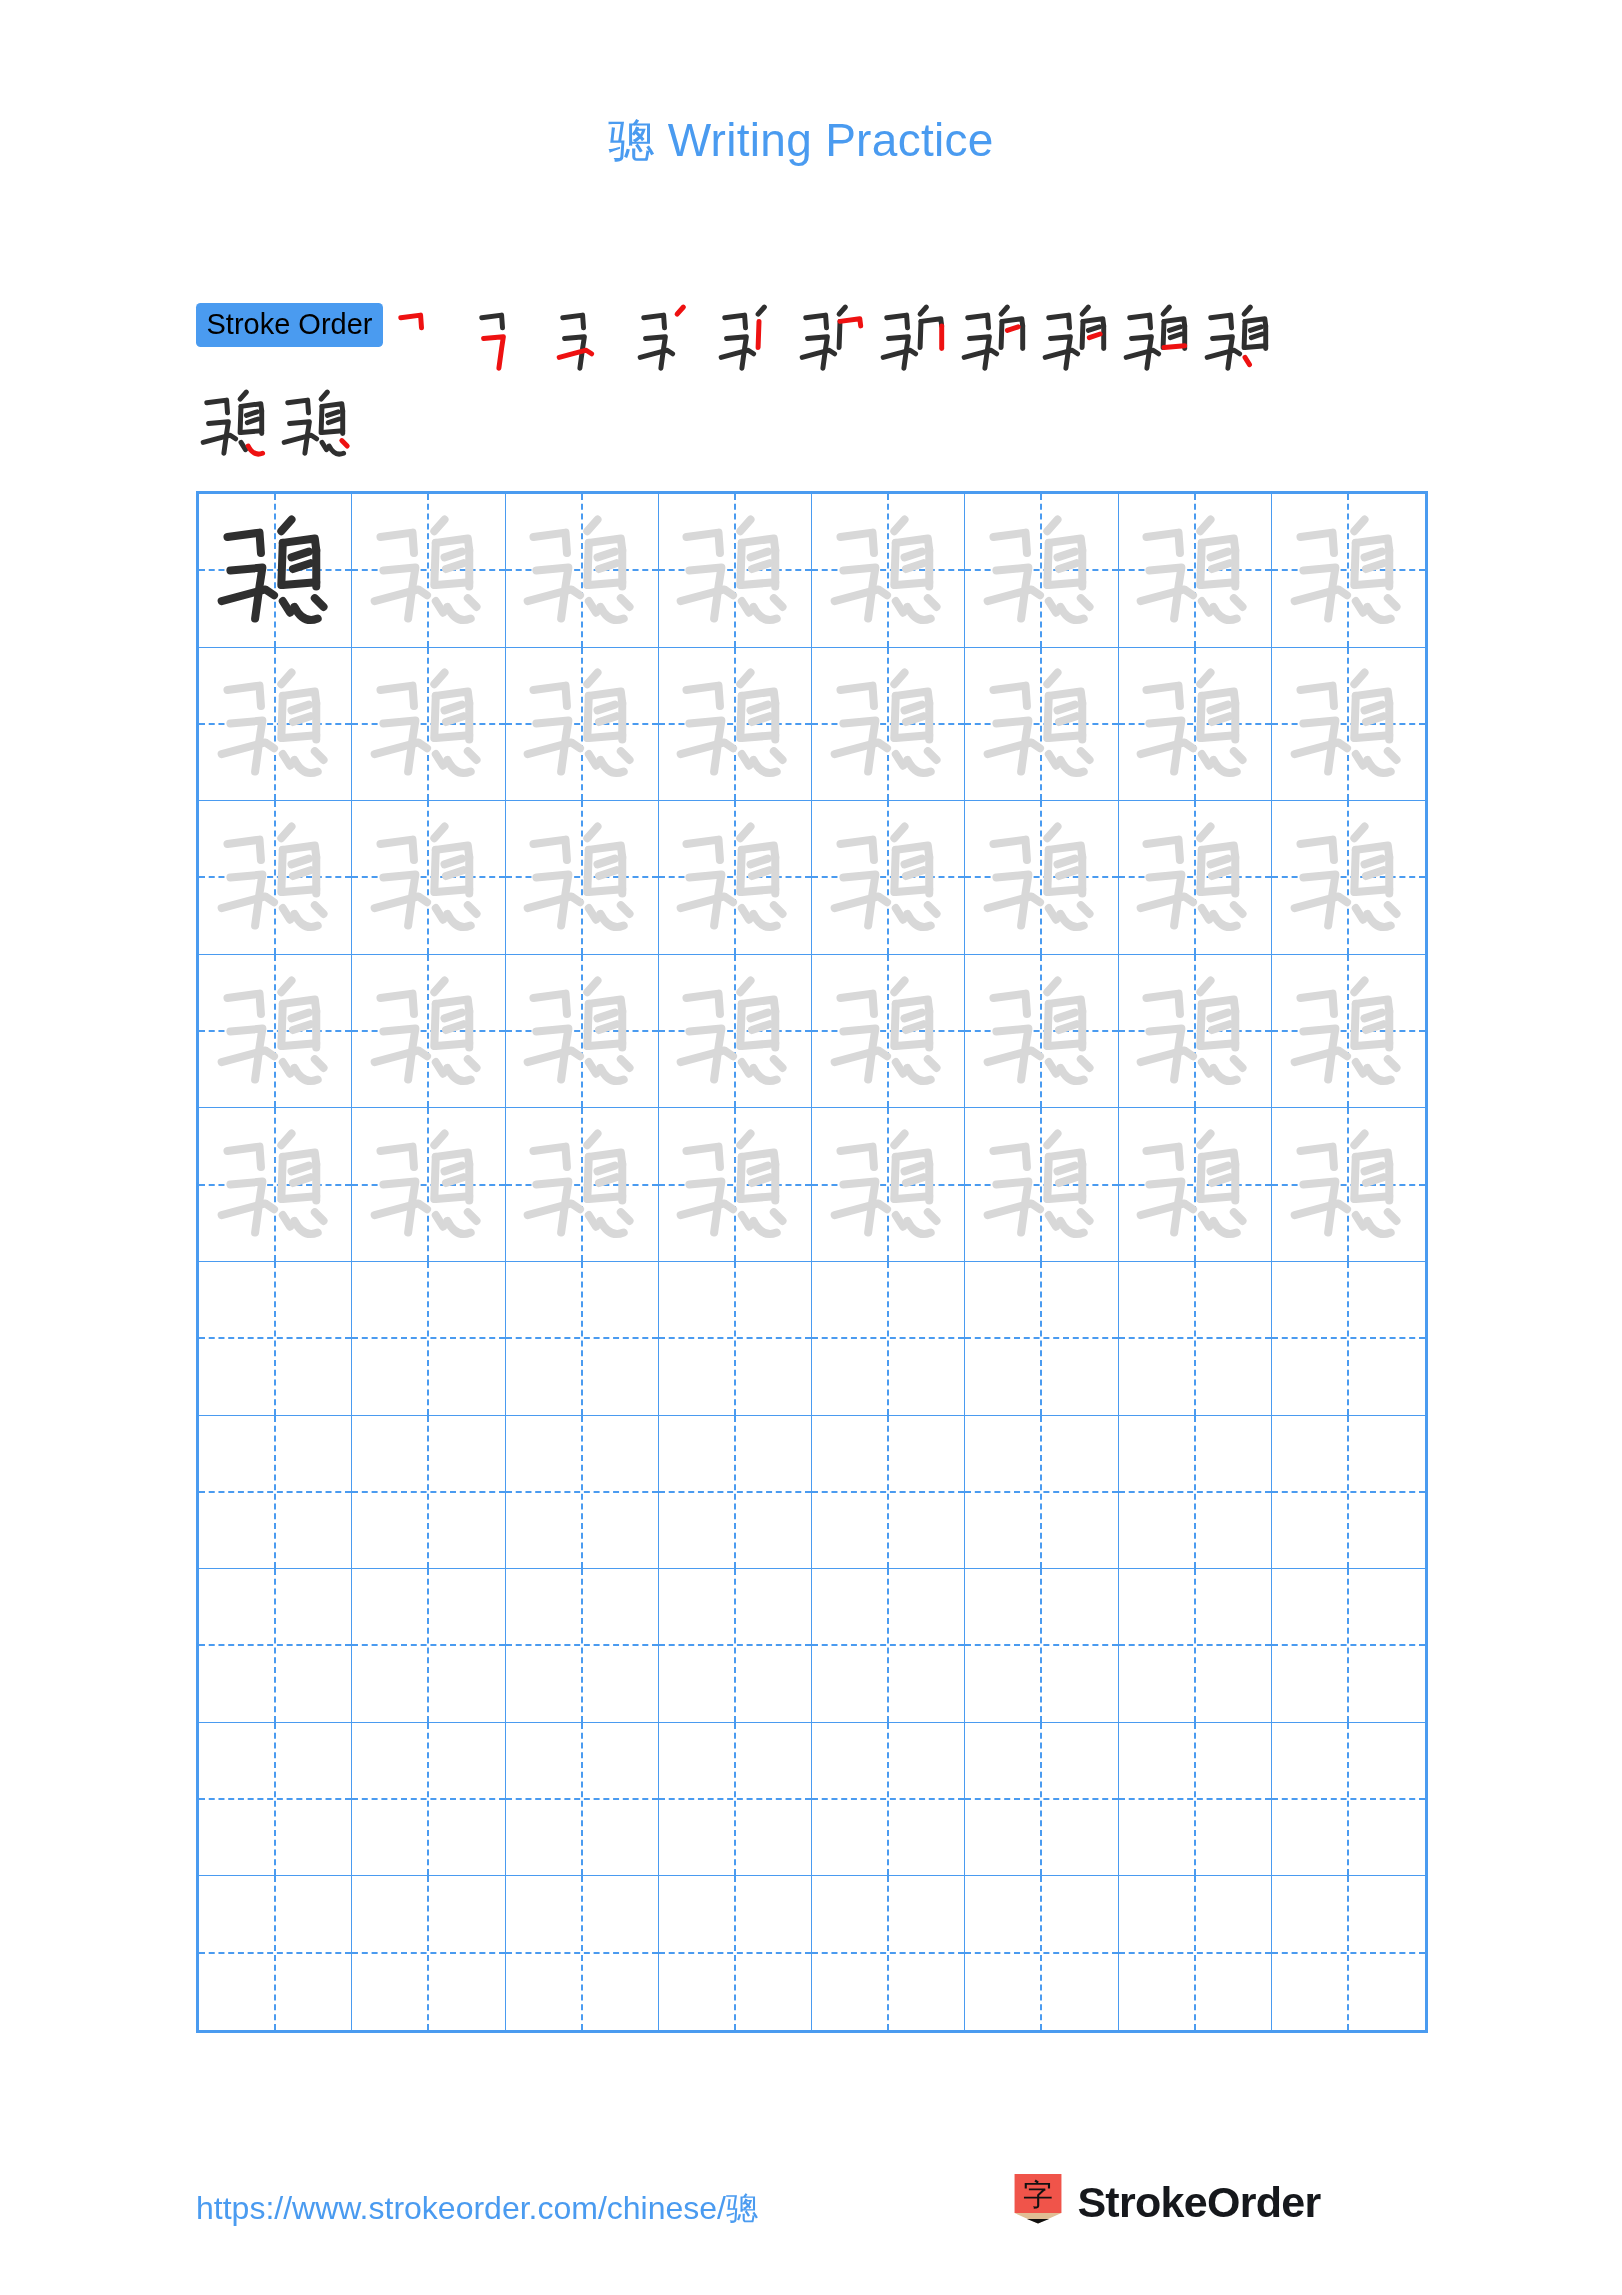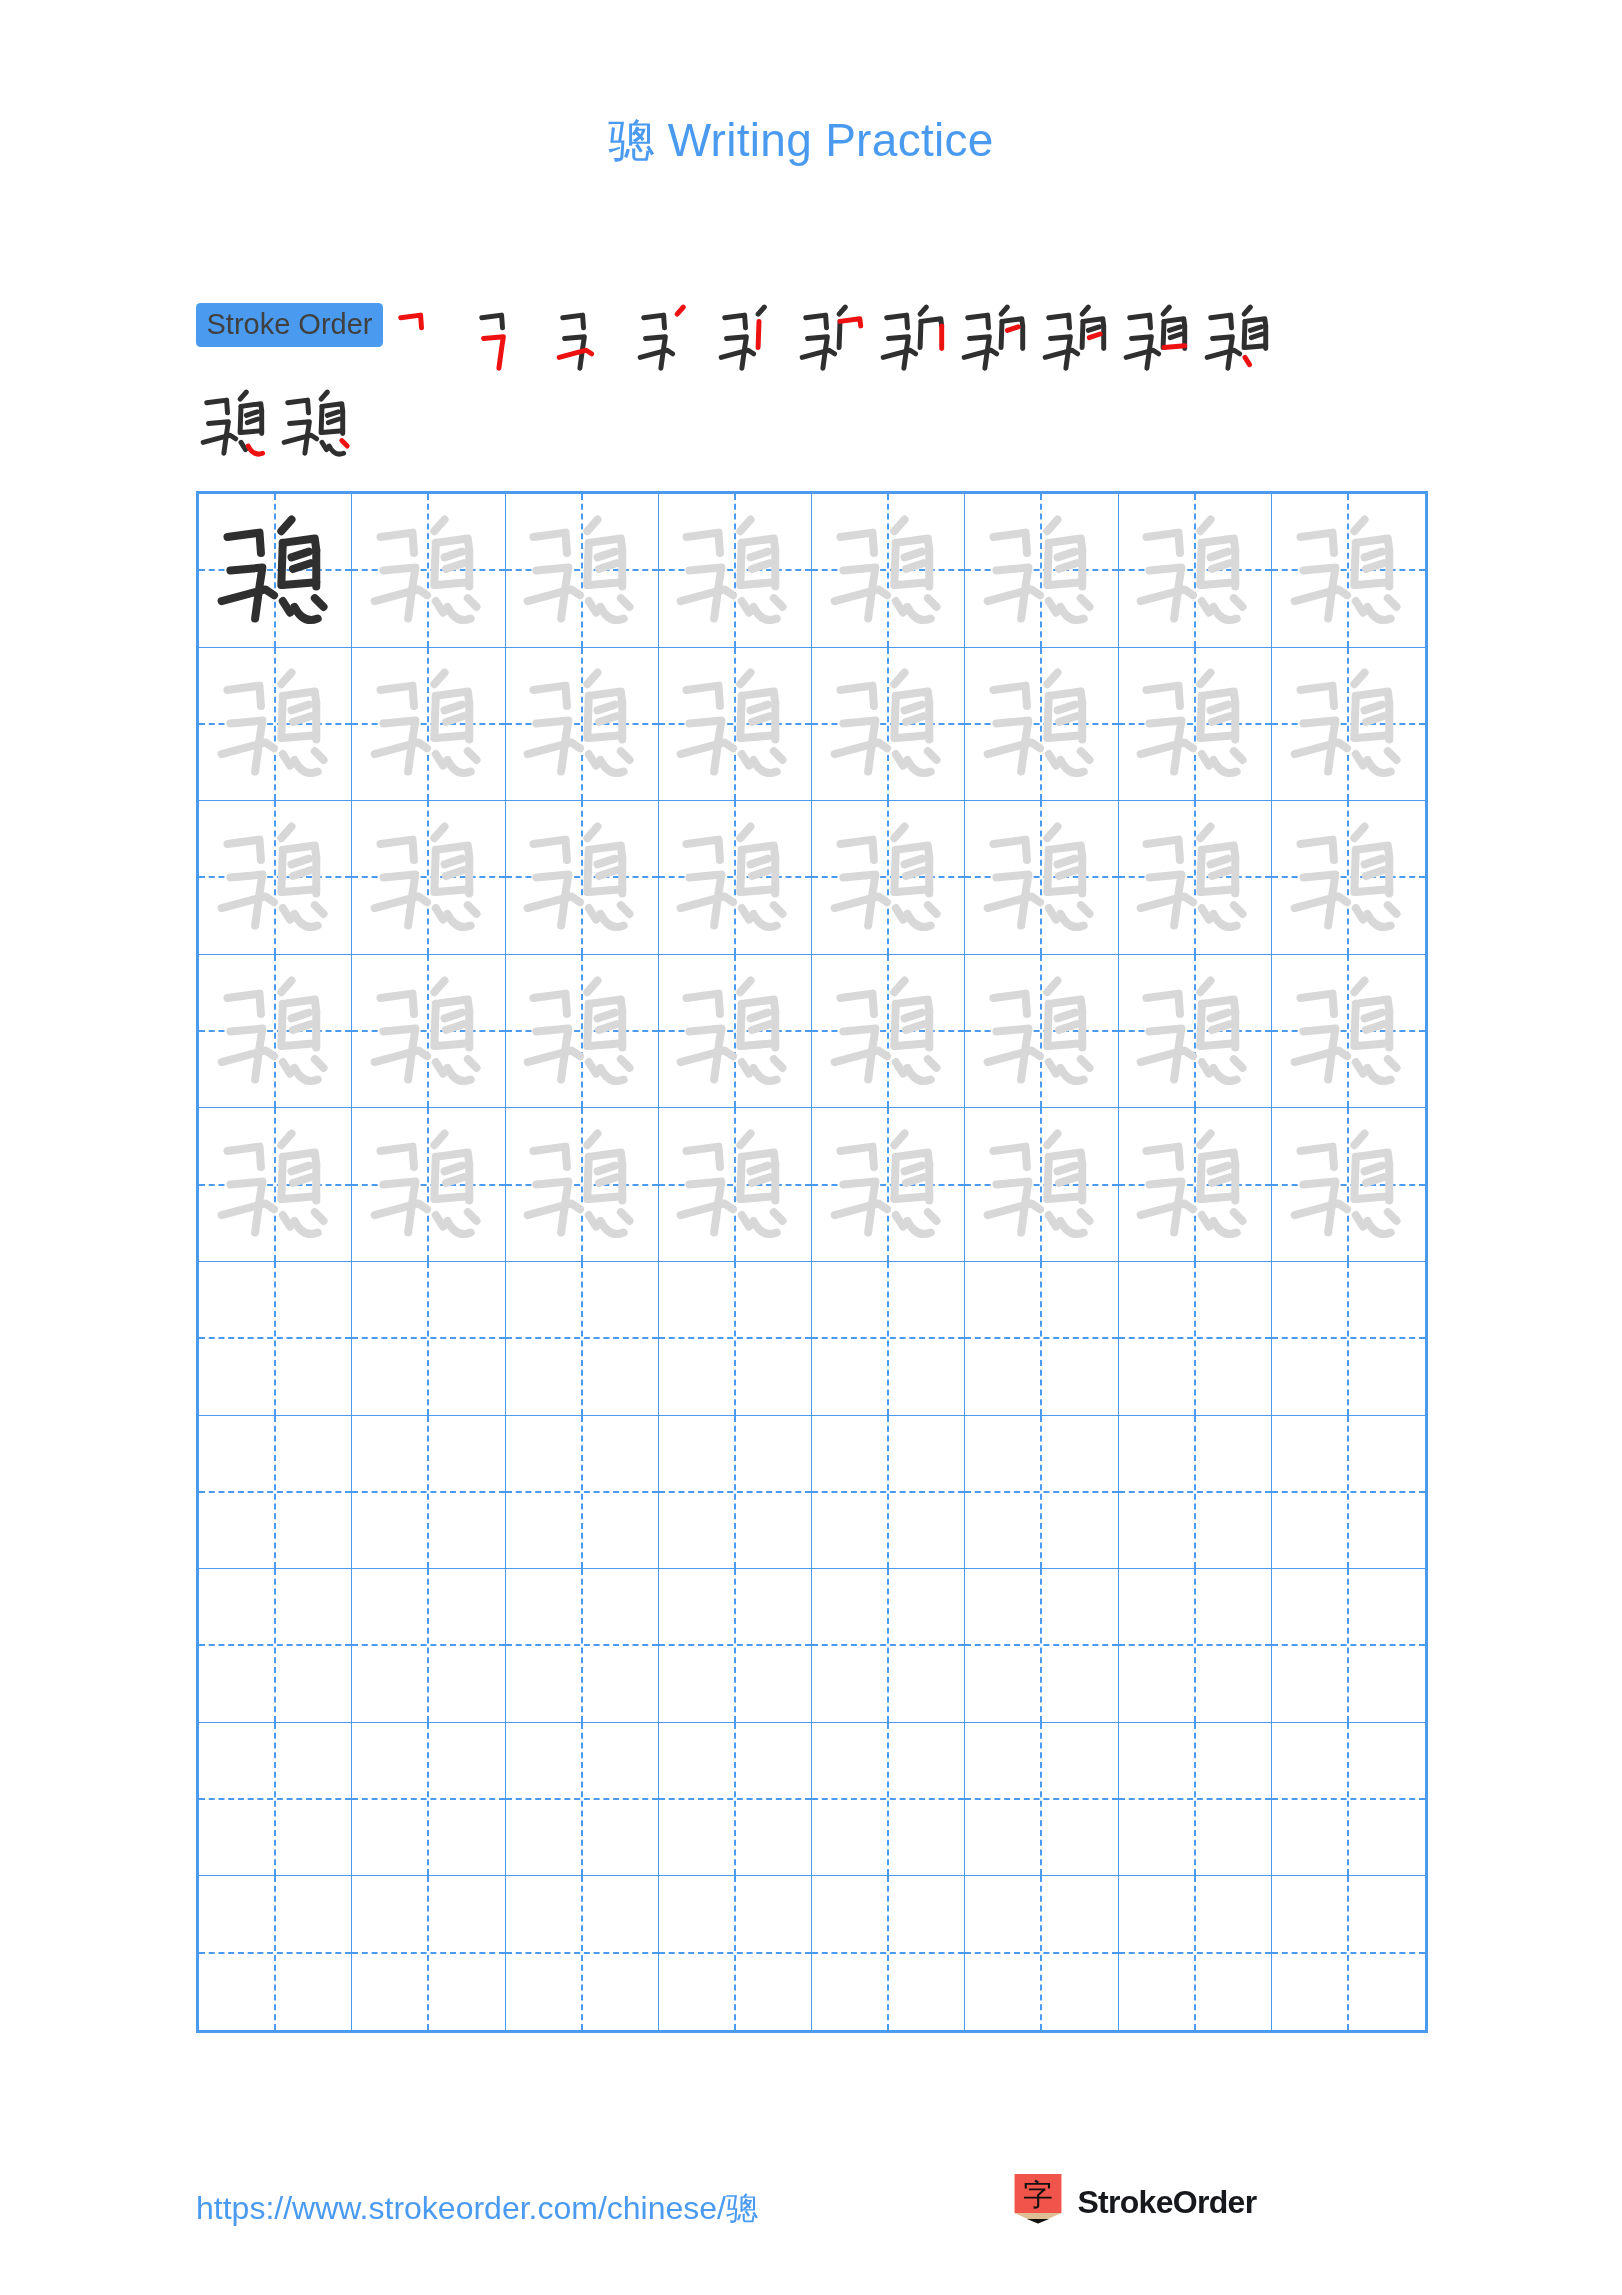--- a/index.html
+++ b/index.html
@@ -43,21 +43,21 @@
     display: flex;
     align-items: flex-start;
     flex-wrap: wrap;
     gap: 0px;
   }
   #stroke-order-badge {
     display: inline-flex;
     align-items: center;
     justify-content: center;
     background: #4A9BF0;
-    color: #404040;
+    color: #000000;
     font-size: 29px;
     line-height: 1;
     padding: 6.5px 10.5px 8.5px 10.5px;
     border-radius: 4.6px;
     height: 29px;
     margin-top: 5.2px;
     margin-right: 6.5px;
     white-space: nowrap;
     box-sizing: content-box;
   }
@@ -156,21 +156,21 @@
     align-items: center;
     gap: 14.4px;
   }
   #brand-logo-icon {
     width: 50px;
     height: 56px;
     position: relative;
     flex: 0 0 auto;
   }
   #brand-name {
-    font-size: 32px;
+    font-size: 43px;
     font-weight: bold;
     color: #16181c;
     letter-spacing: -0.7px;
     white-space: nowrap;
   }
 </style>
 </head>
 <body>
 
 <div id="page-title">

